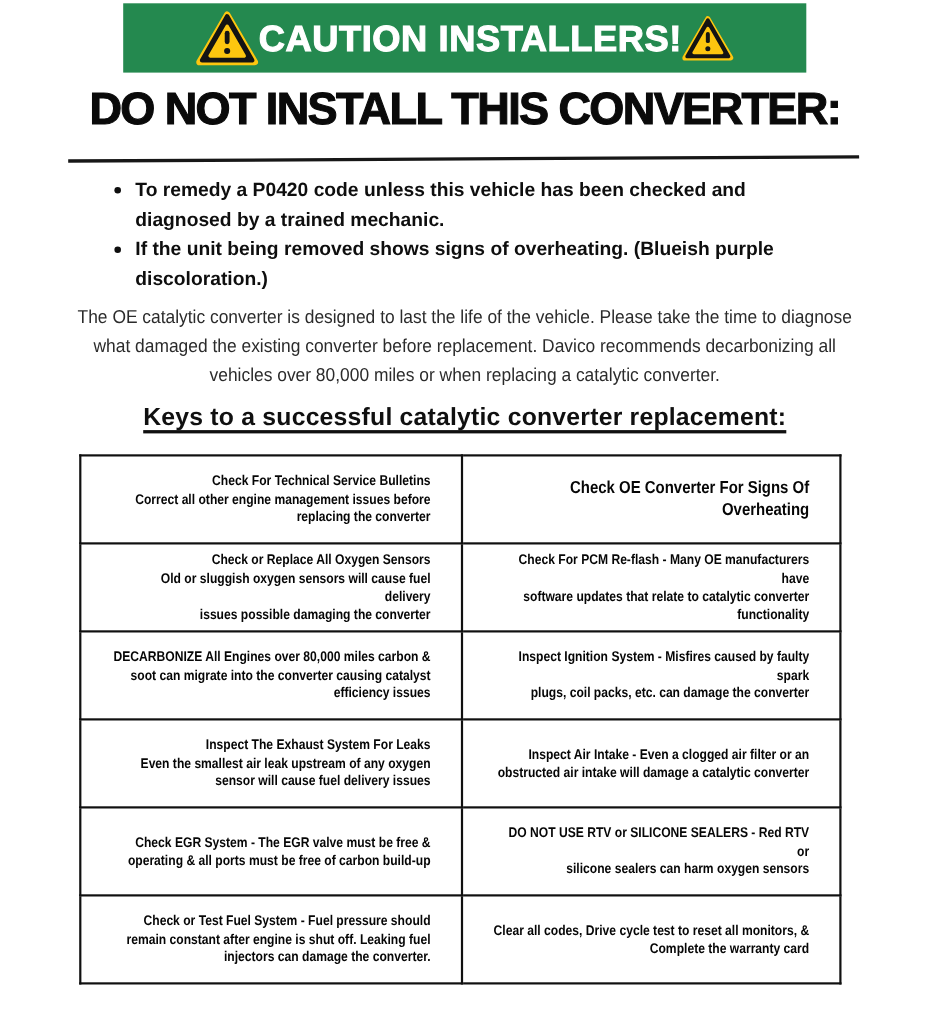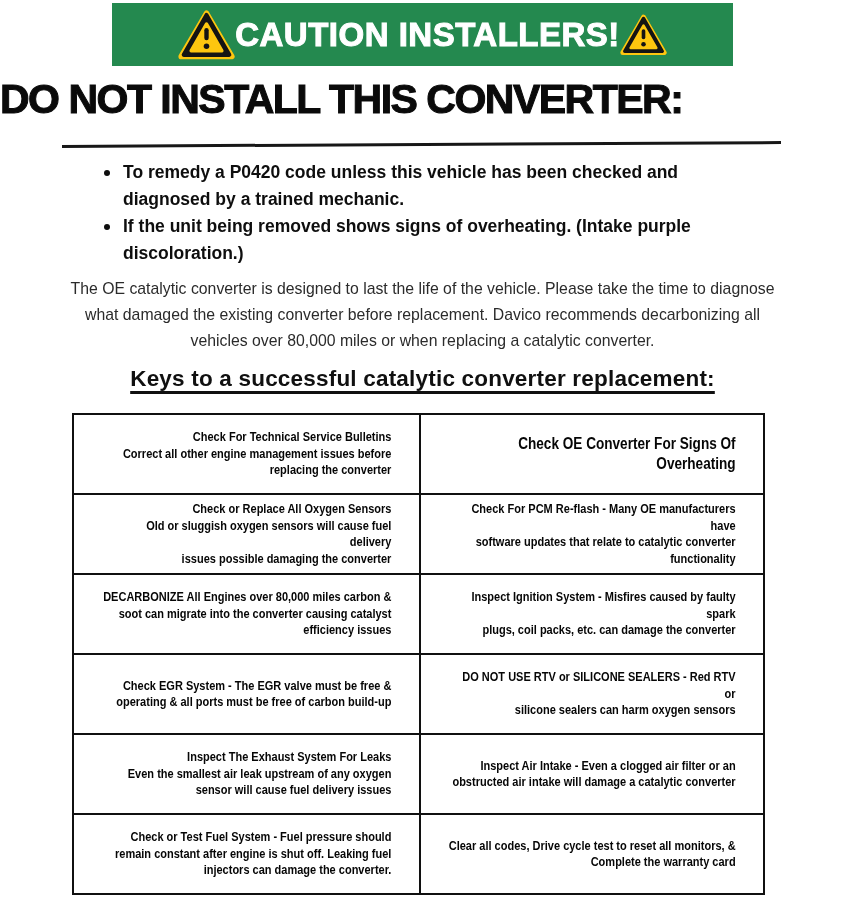--- a/index.html
+++ b/index.html
@@ -20,21 +20,21 @@
   }
   .warn-svg.left  { width:57px; height:53px; }
   .warn-svg.right { width:47px; height:45px; }
   .tri-rim  { fill:var(--warn-yellow,#fdc60f); stroke:var(--warn-yellow,#fdc60f); stroke-width:7; stroke-linejoin:round; }
   .tri-blk  { fill:#141414; stroke:#141414; stroke-width:5; stroke-linejoin:round; }
   .tri-core { fill:var(--warn-yellow,#fdc60f); stroke:var(--warn-yellow,#fdc60f); stroke-width:4; stroke-linejoin:round; }
   .tri-mark { fill:#141414; }
 
   
   .main-heading {
-    margin:9px 0 0; text-align:left;
+    margin:9px 0 0; text-align:center;
     font-size:41px; line-height:48px; font-weight:700; letter-spacing:-1.5px;
     color:#0a0a0a; -webkit-text-stroke:1px #0a0a0a;
   }
 
   .divider {
     height:3px; width:719px; margin:20px 0 0 62px; background:#171717;
     transform:rotate(-0.3deg); transform-origin:50% 50%;
   }
 
   
@@ -103,21 +103,21 @@
     </svg>
   </div>
 
   <h1 class="main-heading">DO NOT INSTALL THIS CONVERTER:</h1>
 
   <div class="divider"></div>
 
   <ul class="warning-list">
     <li>To remedy a P0420 code unless this vehicle has been checked and
 diagnosed by a trained mechanic.</li>
-    <li>If the unit being removed shows signs of overheating. (Intake purple
+    <li>If the unit being removed shows signs of overheating. (Blueish purple
 discoloration.)</li>
   </ul>
 
   <p class="advisory">The OE catalytic converter is designed to last the life of the vehicle. Please take the time to diagnose
 what damaged the existing converter before replacement. Davico recommends decarbonizing all
 vehicles over 80,000 miles or when replacing a catalytic converter.</p>
 
   <h2 class="keys-heading">Keys to a successful catalytic converter replacement:</h2>
 
   <table class="keys-table">
@@ -150,37 +150,37 @@
 soot can migrate into the converter causing catalyst
 efficiency issues</span>
           </td>
         <td>
             <span class="cell-text">Inspect Ignition System - Misfires caused by faulty spark
 plugs, coil packs, etc. can damage the converter</span>
           </td>
       </tr>
       <tr>
         <td class="col-left">
-            <span class="cell-text">Check EGR System - The EGR valve must be free &amp;
-operating &amp; all ports must be free of carbon build-up</span>
-          </td>
-        <td>
-            <span class="cell-text">DO NOT USE RTV or SILICONE SEALERS - Red RTV or
-silicone sealers can harm oxygen sensors</span>
-          </td>
-      </tr>
-      <tr>
-        <td class="col-left">
             <span class="cell-text">Inspect The Exhaust System For Leaks
 Even the smallest air leak upstream of any oxygen
 sensor will cause fuel delivery issues</span>
           </td>
         <td>
             <span class="cell-text">Inspect Air Intake - Even a clogged air filter or an
 obstructed air intake will damage a catalytic converter</span>
+          </td>
+      </tr>
+      <tr>
+        <td class="col-left">
+            <span class="cell-text">Check EGR System - The EGR valve must be free &amp;
+operating &amp; all ports must be free of carbon build-up</span>
+          </td>
+        <td>
+            <span class="cell-text">DO NOT USE RTV or SILICONE SEALERS - Red RTV or
+silicone sealers can harm oxygen sensors</span>
           </td>
       </tr>
       <tr>
         <td class="col-left">
             <span class="cell-text">Check or Test Fuel System - Fuel pressure should
 remain constant after engine is shut off.  Leaking fuel
 injectors can damage the converter.</span>
           </td>
         <td>
             <span class="cell-text">Clear all codes,  Drive cycle test to reset all monitors, &amp;

